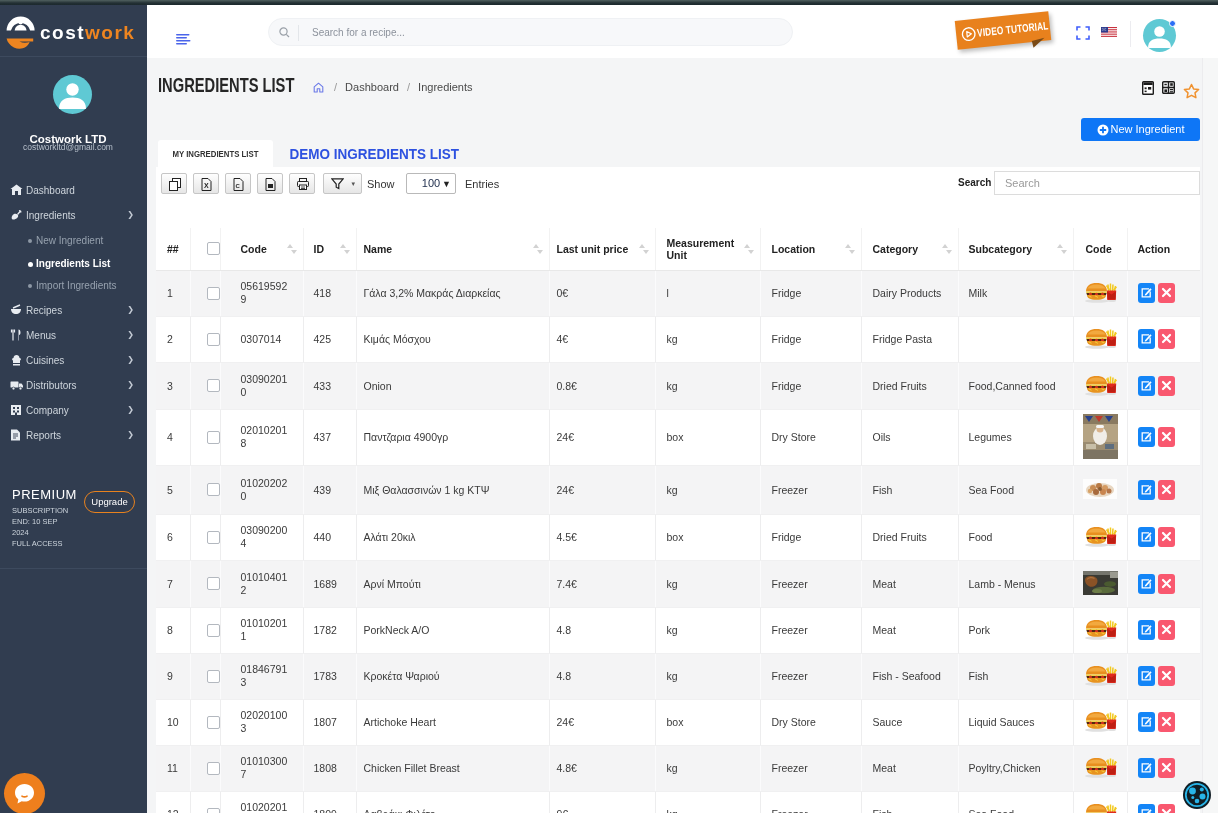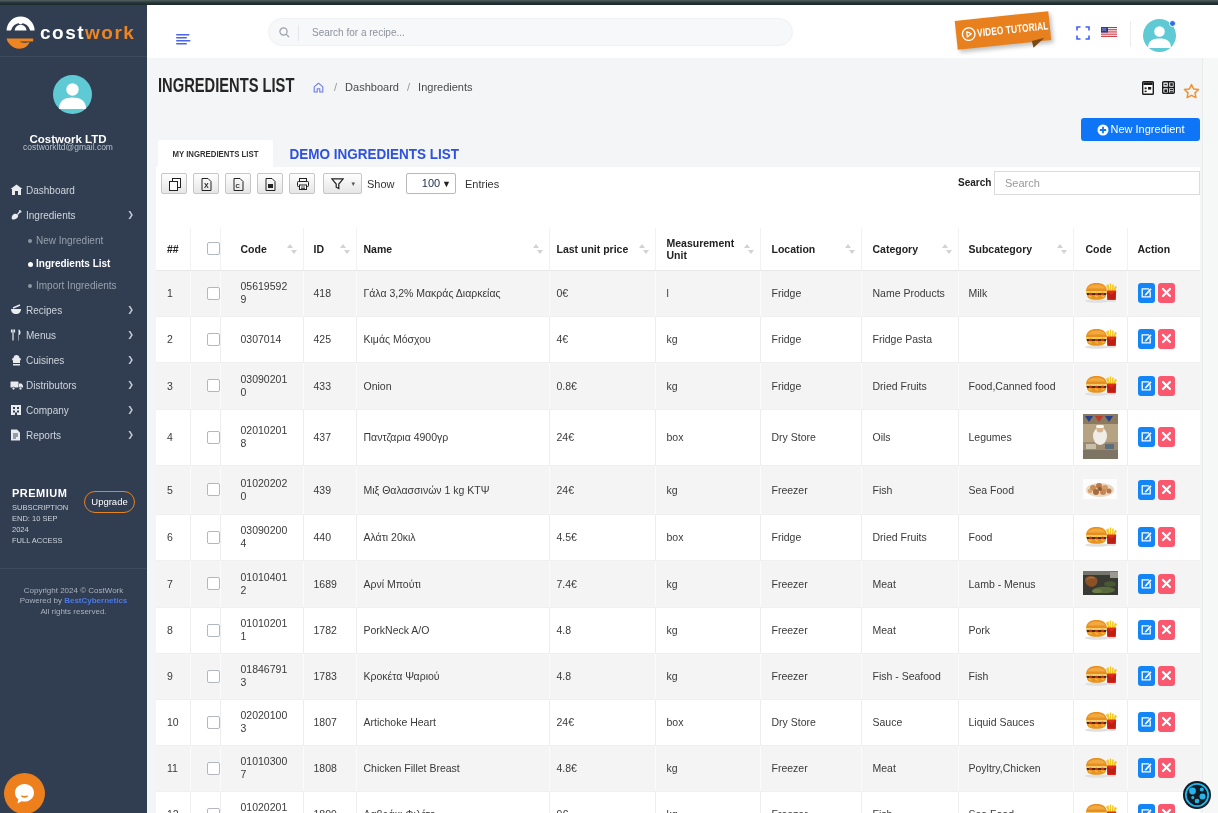--- a/index.html
+++ b/index.html
@@ -23,21 +23,21 @@
 .mi .txt { position:absolute; left:26px; top:7px; }
 .mi svg { position:absolute; left:10px; top:6px; }
 .mi .chev { position:absolute; right:13px; top:7px; font-size:8px; color:#c3cbd4; }
 .smi { position:absolute; left:0; width:147px; height:23px; color:#96a1ae; font-size:10px; }
 .smi .dot { position:absolute; left:28px; top:10px; width:4px; height:4px; background:#8d98a5; border-radius:50%; }
 .smi .txt { position:absolute; left:36px; top:6px; }
 .smi.act { color:#fff; font-weight:bold; }
 .smi.act .dot { background:#fff; width:5px; height:5px; }
 
 #premium { left:12px; top:482px; color:#fff; }
-#premium .p1 { font-size:11px; font-weight:bold; letter-spacing:0.5px; }
+#premium .p1 { font-size:13px; font-weight:normal; letter-spacing:0.5px; }
 #premium .p2 { font-size:7.5px; color:#cdd5dd; margin-top:4px; line-height:1.45; }
 #upgrade { left:84px; top:486px; width:51px; height:22px; border:1.5px solid #e8821e; border-radius:11px; color:#fff; font-size:9.5px; text-align:center; line-height:19px; }
 #sb-div2 { left:0; top:563px; width:147px; height:1px; background:#3d4a5e; }
 #copy { left:0; top:581px; width:147px; text-align:center; font-size:8px; color:#aab3bf; line-height:1.3; }
 #copy a { color:#4b7bec; text-decoration:none; font-weight:bold; }
 #chatbtn { left:4px; top:768px; width:41px; height:41px; border-radius:50%; background:#ee7f1d; }
 
 
 #header { left:147px; top:5px; width:1071px; height:53px; background:#fff; }
 #hambtn { left:29px; top:27px; }
@@ -192,21 +192,20 @@
       </svg>
       <span class="txt">Reports</span>
       <span class="chev">❯</span>
     </div>
   <div id="premium" class="abs">
     <div class="p1">PREMIUM</div>
     <div class="p2">SUBSCRIPTION<br>END: 10 SEP<br>2024<br>FULL ACCESS</div>
   </div>
   <div id="upgrade" class="abs">Upgrade</div>
   <div id="sb-div2" class="abs"></div>
-  <div id="copy" class="abs">Copyright 2024 © CostWork<br>Powered by <a>BestCybernetics</a><br>All rights reserved.</div>
   <div id="chatbtn" class="abs">
       <svg style="position:absolute;left:10px;top:10px" width="21" height="22" viewBox="0 0 21 22">
         <path d="M10.5 1 C16 1 20 4.8 20 9.8 C20 14.8 16 18.6 10.5 18.6 C9.5 18.6 8.6 18.5 7.7 18.2 L3.5 20.5 L4.3 16.3 C2.2 14.7 1 12.4 1 9.8 C1 4.8 5 1 10.5 1 Z" fill="#fff"></path>
         <path d="M8 13.2 C9.5 14 11.5 14 13 13.2" stroke="#ee7f1d" stroke-width="1.6" fill="none" stroke-linecap="round"></path>
       </svg>
     </div>
 </div>
 
 <div id="header" class="abs">
   <div id="hambtn" class="abs"><svg width="16" height="12" viewBox="0 0 16 12">
@@ -385,21 +384,21 @@
               <div class="cb"></div>
             </td>
       <td class="code">
               <div class="codewrap">056195929</div>
             </td>
       <td>418</td>
       <td style="padding-left:7px">Γάλα 3,2% Μακράς Διαρκείας</td>
       <td style="padding-left:7px">0€</td>
       <td style="padding-left:11px">l</td>
       <td style="padding-left:11px">Fridge</td>
-      <td style="padding-left:11px">Name Products</td>
+      <td style="padding-left:11px">Dairy Products</td>
       <td>Milk</td>
       <td class="imgcell"><svg width="33" height="22" viewBox="0 0 33 22">
                 <ellipse cx="13" cy="20" rx="12" ry="1.8" fill="#e0e0e0"></ellipse>
                 <ellipse cx="28" cy="19.5" rx="4" ry="1.5" fill="#e0e0e0"></ellipse>
                 <g stroke="#f2c81f" stroke-width="1.5">
                   <path d="M24.5 10 L24 3.5"></path>
                   <path d="M26.5 10 L26.5 2.5"></path>
                   <path d="M28.5 10 L29 3.5"></path>
                   <path d="M30.5 10 L31.5 5"></path>
                   <path d="M25.5 9 L22.5 4.5"></path>

